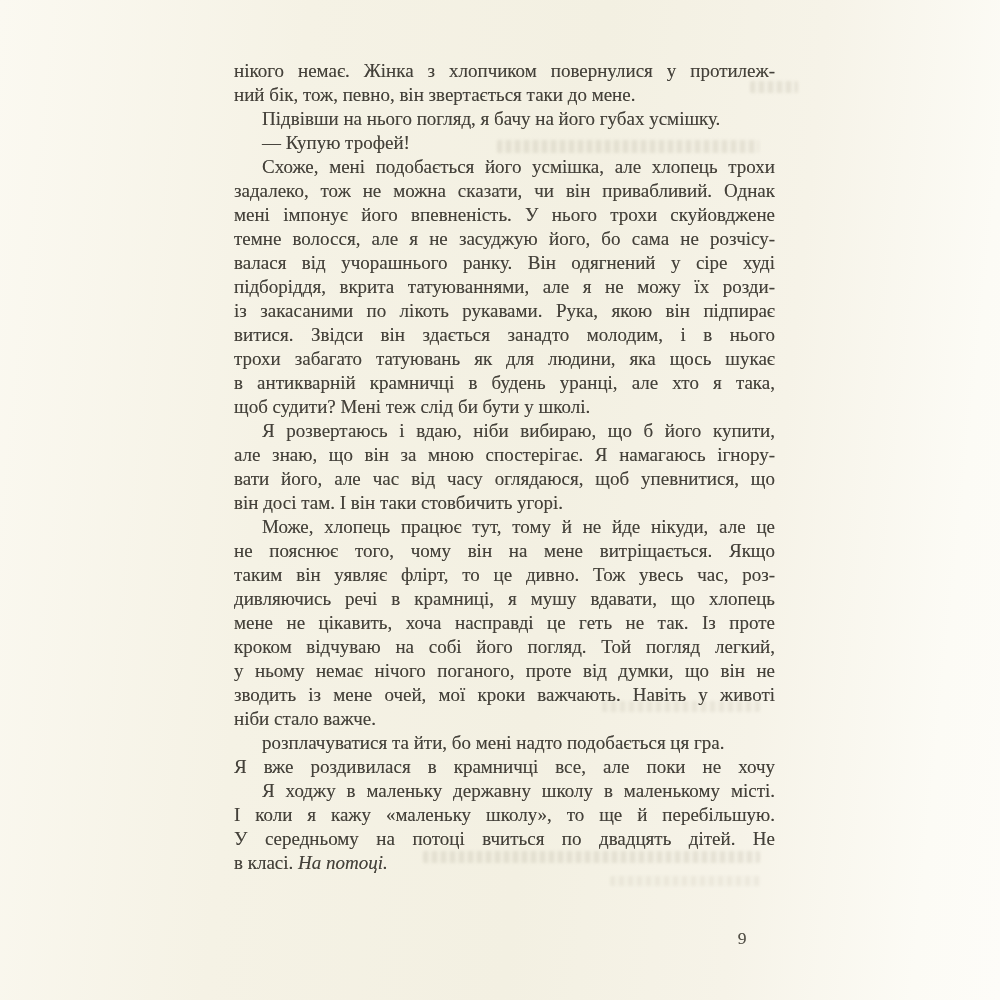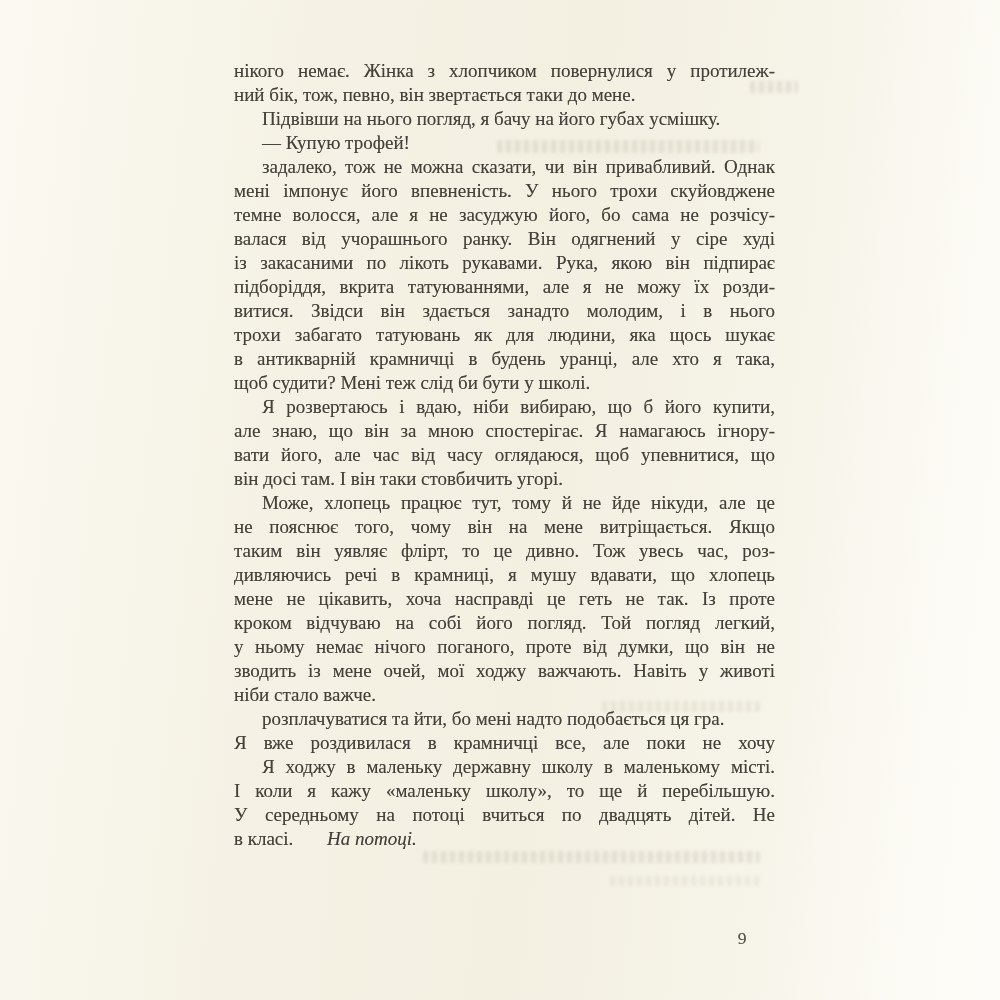--- a/index.html
+++ b/index.html
@@ -37,21 +37,21 @@
     text-align-last: justify;
     white-space: normal;
     overflow: visible;
   }
   .line.last {
     text-align-last: left;
   }
   .para.indent .line:first-child {
     text-indent: 28px;
   }
-  .italic { font-style: italic; margin-left: 29px; }
+  .italic { font-style: italic; }
   .page-number {
     position: absolute;
     left: 720px;
     top: 928px;
     width: 44px;
     text-align: center;
     font-size: 17.5px;
     color: #545148;
     text-shadow: 0 0 0.5px rgba(84, 81, 72, 0.4);
   }
@@ -82,46 +82,47 @@
         <div class="line">нікого немає. Жінка з хлопчиком повернулися у протилеж-</div>
         <div class="line last">ний бік, тож, певно, він звертається таки до мене.</div>
       </div>
       <div class="para indent">
         <div class="line last">Підвівши на нього погляд, я бачу на його губах усмішку.</div>
       </div>
       <div class="para indent">
         <div class="line last">— Купую трофей!</div>
       </div>
       <div class="para indent">
+        <div class="line">Схоже, мені подобається його усмішка, але хлопець трохи</div>
         <div class="line">задалеко, тож не можна сказати, чи він привабливий. Однак</div>
         <div class="line">мені імпонує його впевненість. У нього трохи скуйовджене</div>
         <div class="line">темне волосся, але я не засуджую його, бо сама не розчісу-</div>
         <div class="line">валася від учорашнього ранку. Він одягнений у сіре худі</div>
+        <div class="line">підборіддя, вкрита татуюваннями, але я не можу їх розди-</div>
         <div class="line">із закасаними по лікоть рукавами. Рука, якою він підпирає</div>
-        <div class="line">підборіддя, вкрита татуюваннями, але я не можу їх розди-</div>
         <div class="line">витися. Звідси він здається занадто молодим, і в нього</div>
         <div class="line">трохи забагато татуювань як для людини, яка щось шукає</div>
         <div class="line">в антикварній крамничці в будень уранці, але хто я така,</div>
         <div class="line last">щоб судити? Мені теж слід би бути у школі.</div>
       </div>
       <div class="para indent">
         <div class="line">Я розвертаюсь і вдаю, ніби вибираю, що б його купити,</div>
         <div class="line">але знаю, що він за мною спостерігає. Я намагаюсь ігнору-</div>
         <div class="line">вати його, але час від часу оглядаюся, щоб упевнитися, що</div>
         <div class="line last">він досі там. І він таки стовбичить угорі.</div>
       </div>
       <div class="para indent">
         <div class="line">Може, хлопець працює тут, тому й не йде нікуди, але це</div>
         <div class="line">не пояснює того, чому він на мене витріщається. Якщо</div>
         <div class="line">таким він уявляє флірт, то це дивно. Тож увесь час, роз-</div>
         <div class="line">дивляючись речі в крамниці, я мушу вдавати, що хлопець</div>
         <div class="line">мене не цікавить, хоча насправді це геть не так. Із проте</div>
         <div class="line">кроком відчуваю на собі його погляд. Той погляд легкий,</div>
         <div class="line">у ньому немає нічого поганого, проте від думки, що він не</div>
-        <div class="line">зводить із мене очей, мої ходжу важчають. Навіть у животі</div>
+        <div class="line">зводить із мене очей, мої кроки важчають. Навіть у животі</div>
         <div class="line last">ніби стало важче.</div>
       </div>
       <div class="para indent">
         <div class="line last">розплачуватися та йти, бо мені надто подобається ця гра.</div>
         <div class="line">Я вже роздивилася в крамничці все, але поки не хочу</div>
       </div>
       <div class="para indent">
         <div class="line">Я ходжу в маленьку державну школу в маленькому місті.</div>
         <div class="line">І коли я кажу «маленьку школу», то ще й перебільшую.</div>
         <div class="line">У середньому на потоці вчиться по двадцять дітей. Не</div>

